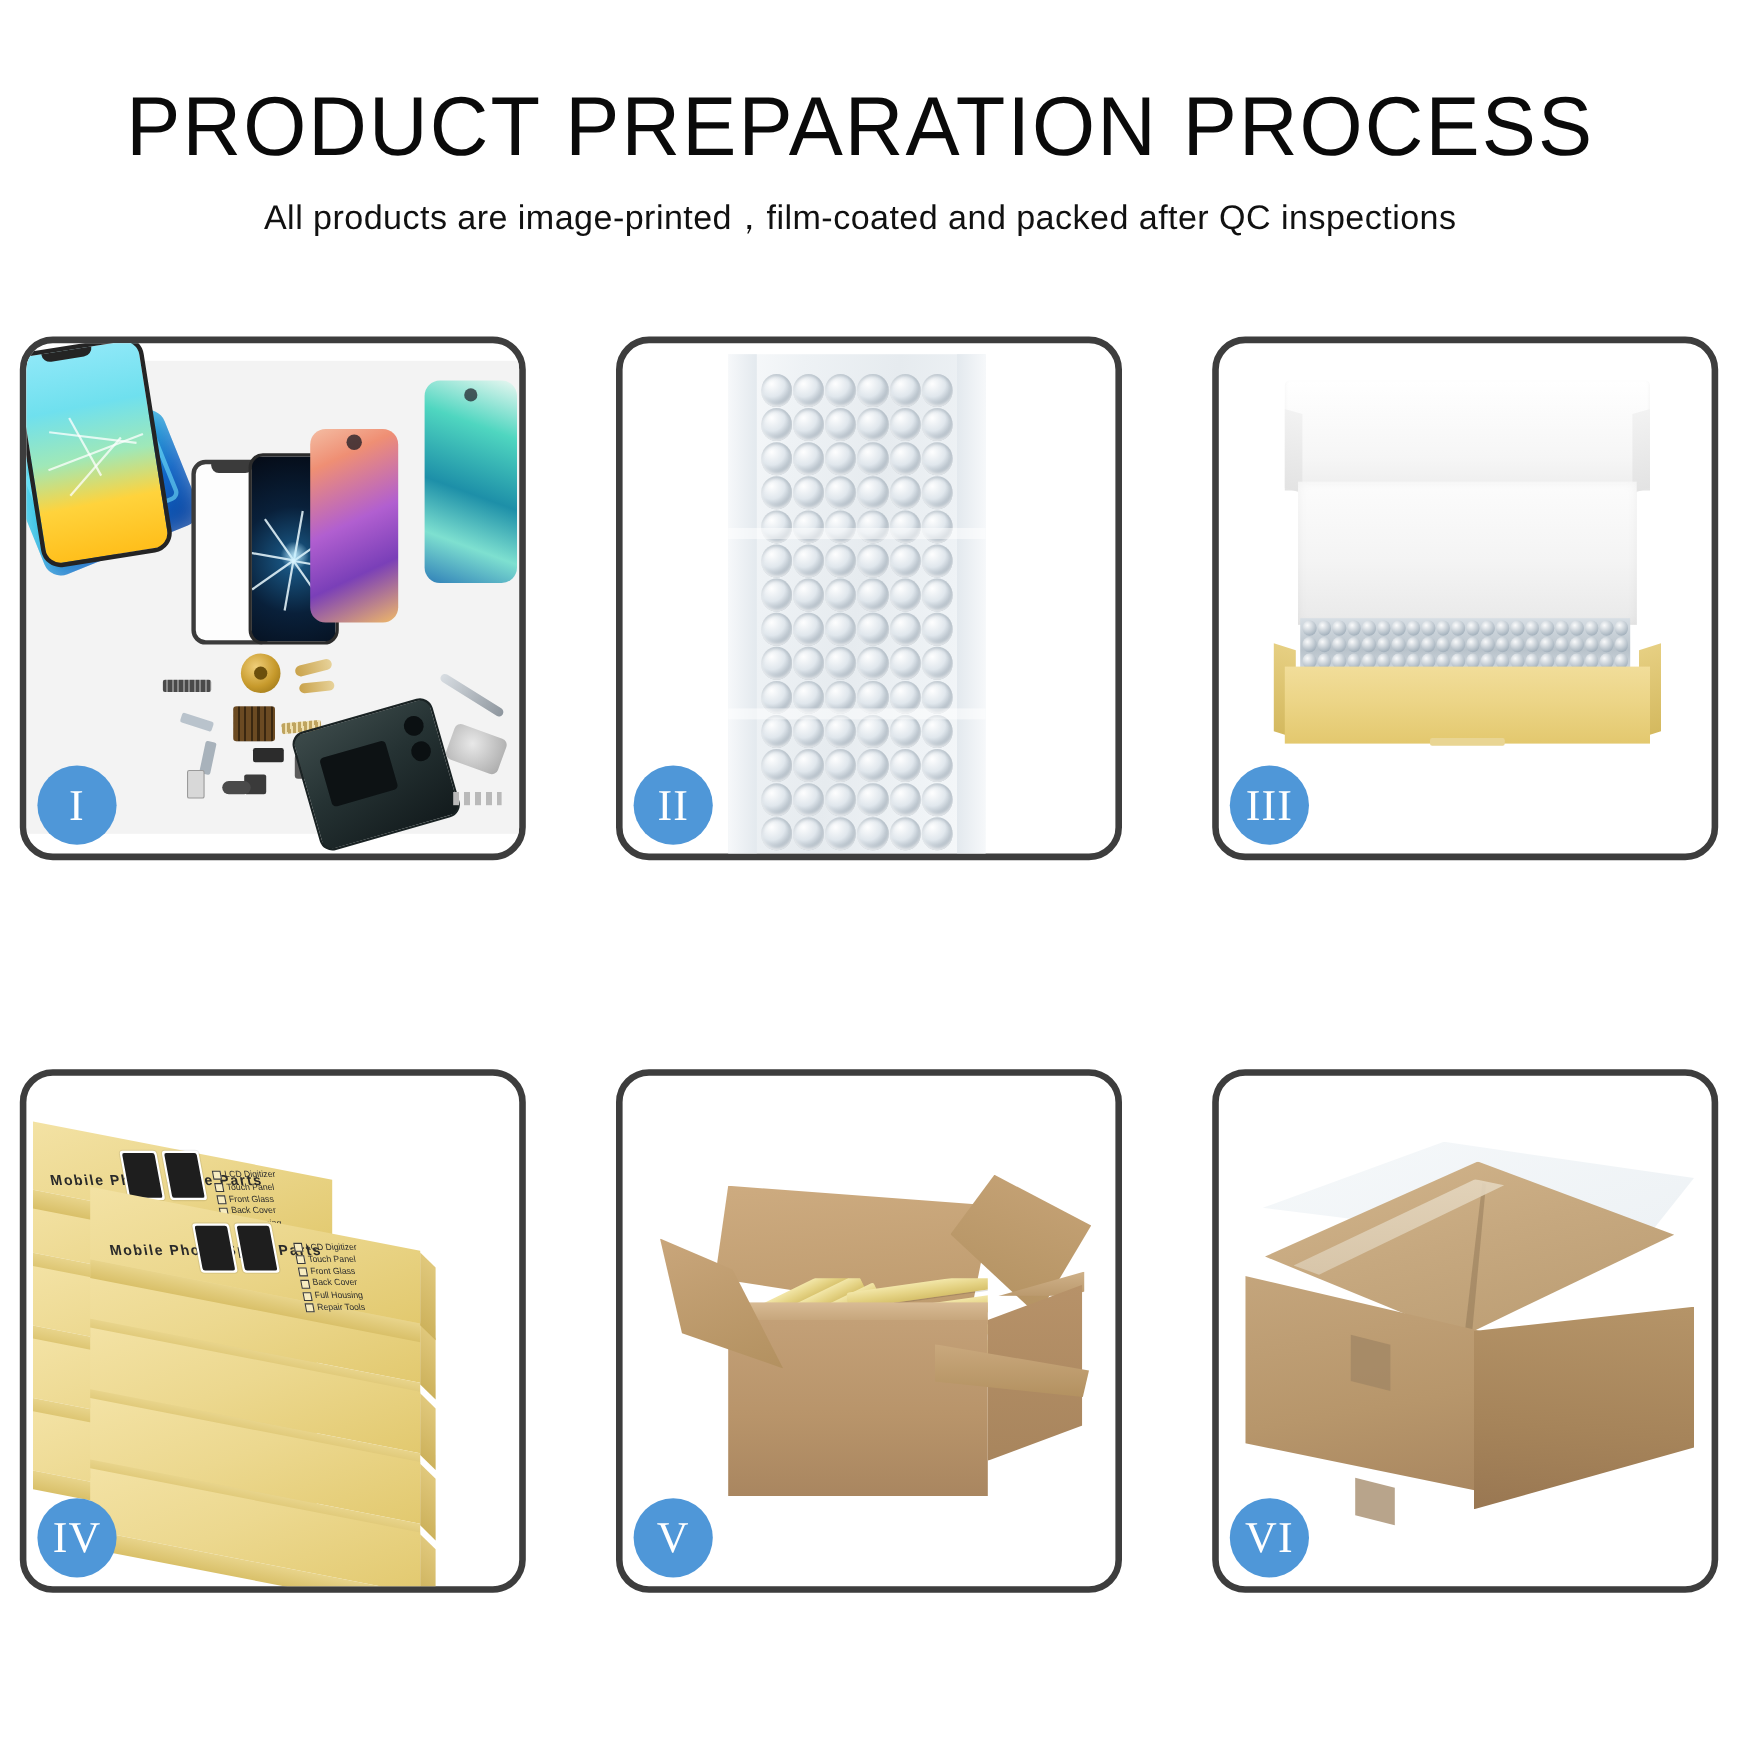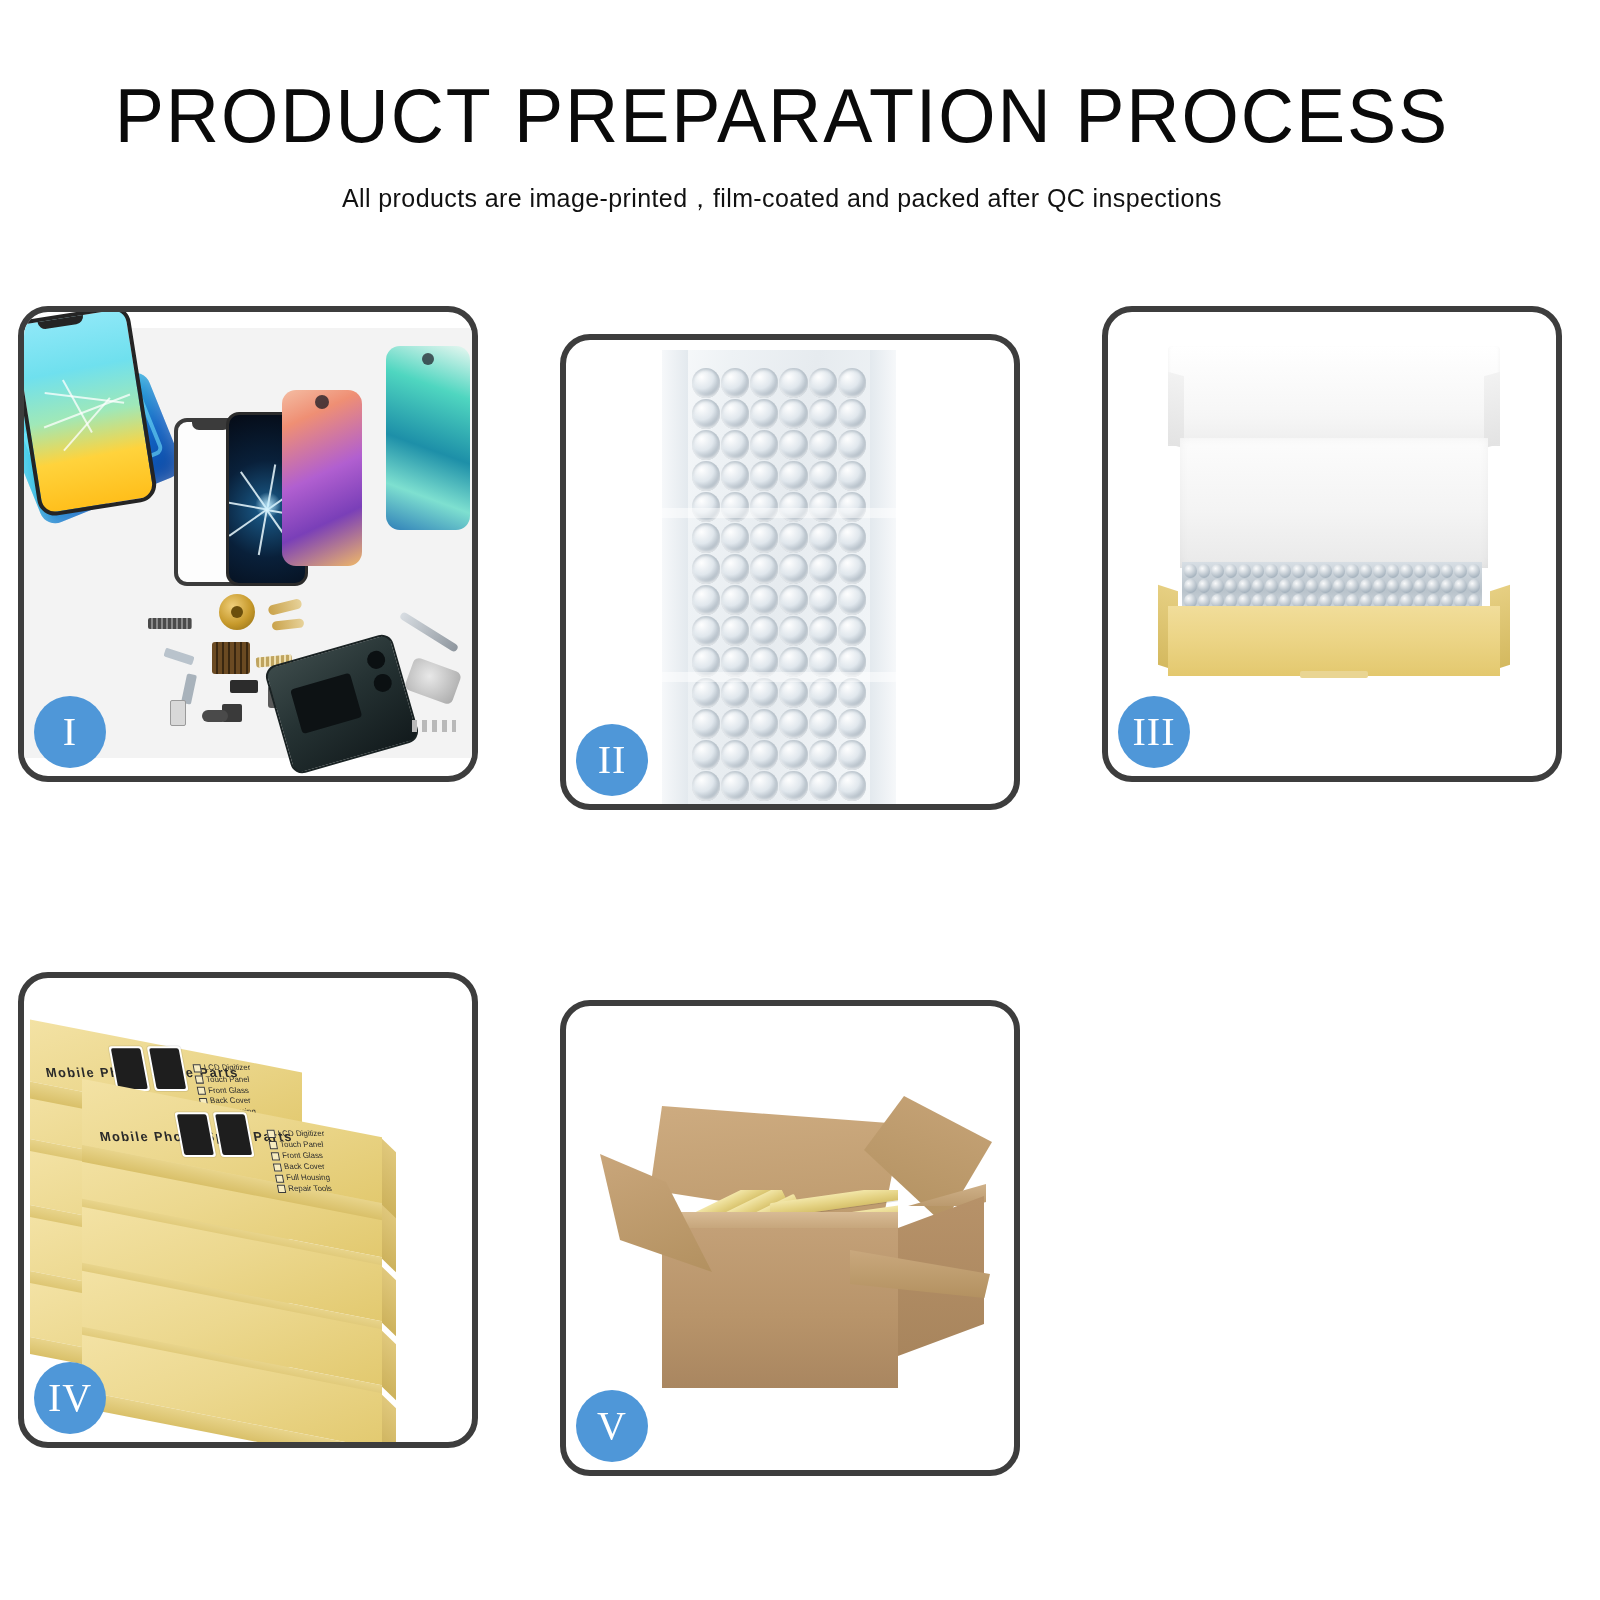--- a/index.html
+++ b/index.html
@@ -5,32 +5,32 @@
   html,body{margin:0;padding:0;background:#ffffff;}
   body{width:1600px;height:1600px;overflow:hidden;font-family:"Liberation Sans",sans-serif;-webkit-font-smoothing:antialiased;}
 
   .page{position:relative;width:1600px;height:1600px;background:#fff;}
 
   
   .header{position:absolute;left:0;top:0;width:1564px;text-align:center;}
   .title{margin:0;padding-top:78px;font-family:"Liberation Sans Narrow","Liberation Sans",sans-serif;
          font-size:76px;line-height:76px;font-weight:400;letter-spacing:2px;color:#0a0a0a;
          transform:scaleX(.97);transform-origin:center;white-space:nowrap;}
-  .subtitle{margin:0;padding-top:26px;font-size:25px;line-height:36px;font-weight:400;color:#111;
+  .subtitle{margin:0;padding-top:26px;font-size:31px;line-height:36px;font-weight:400;color:#111;
             letter-spacing:.4px;white-space:nowrap;}
 
   
   .grid{position:absolute;left:18px;top:306px;width:1546px;}
   .row{position:relative;height:476px;}
   .row.r2{margin-top:190px;}
 
   .panel{position:absolute;width:448px;height:464px;border:6px solid #3d3d3d;border-radius:30px;
          background:#ffffff;overflow:hidden;box-sizing:content-box;}
   .panel.c1{left:0;}
-  .panel.c2{left:542px;margin-top:28px;}
+  .panel.c2{left:542px;}
   .panel.c3{left:1084px;}
 
   .stage{position:absolute;inset:0;overflow:hidden;}
 
   
   .badge{position:absolute;left:10px;bottom:8px;width:72px;height:72px;border-radius:50%;
          background:#4f97d8;display:flex;align-items:center;justify-content:center;z-index:40;}
   .badge span{font-family:"Liberation Serif",serif;font-size:40px;line-height:40px;color:#ffffff;
               letter-spacing:1px;}
 
@@ -641,16 +641,33 @@
             <div class="body"></div>
             <div class="flapLeft"></div>
             <div class="flapFront"></div>
           </div>
         </div>
         <div class="badge">
           <span>V</span>
         </div>
       </div>
 
+      <div class="panel c3">
+        <div class="stage">
+          <div class="c6">
+            <div class="plastic"></div>
+            <div class="top"></div>
+            <div class="seam"></div>
+            <div class="tape"></div>
+            <div class="fl"></div>
+            <div class="fr"></div>
+            <div class="t1"></div>
+            <div class="t2"></div>
+          </div>
+        </div>
+        <div class="badge">
+          <span>VI</span>
+        </div>
+      </div>
     </div>
 
   </div>
 </div>
 
 </body></html>

